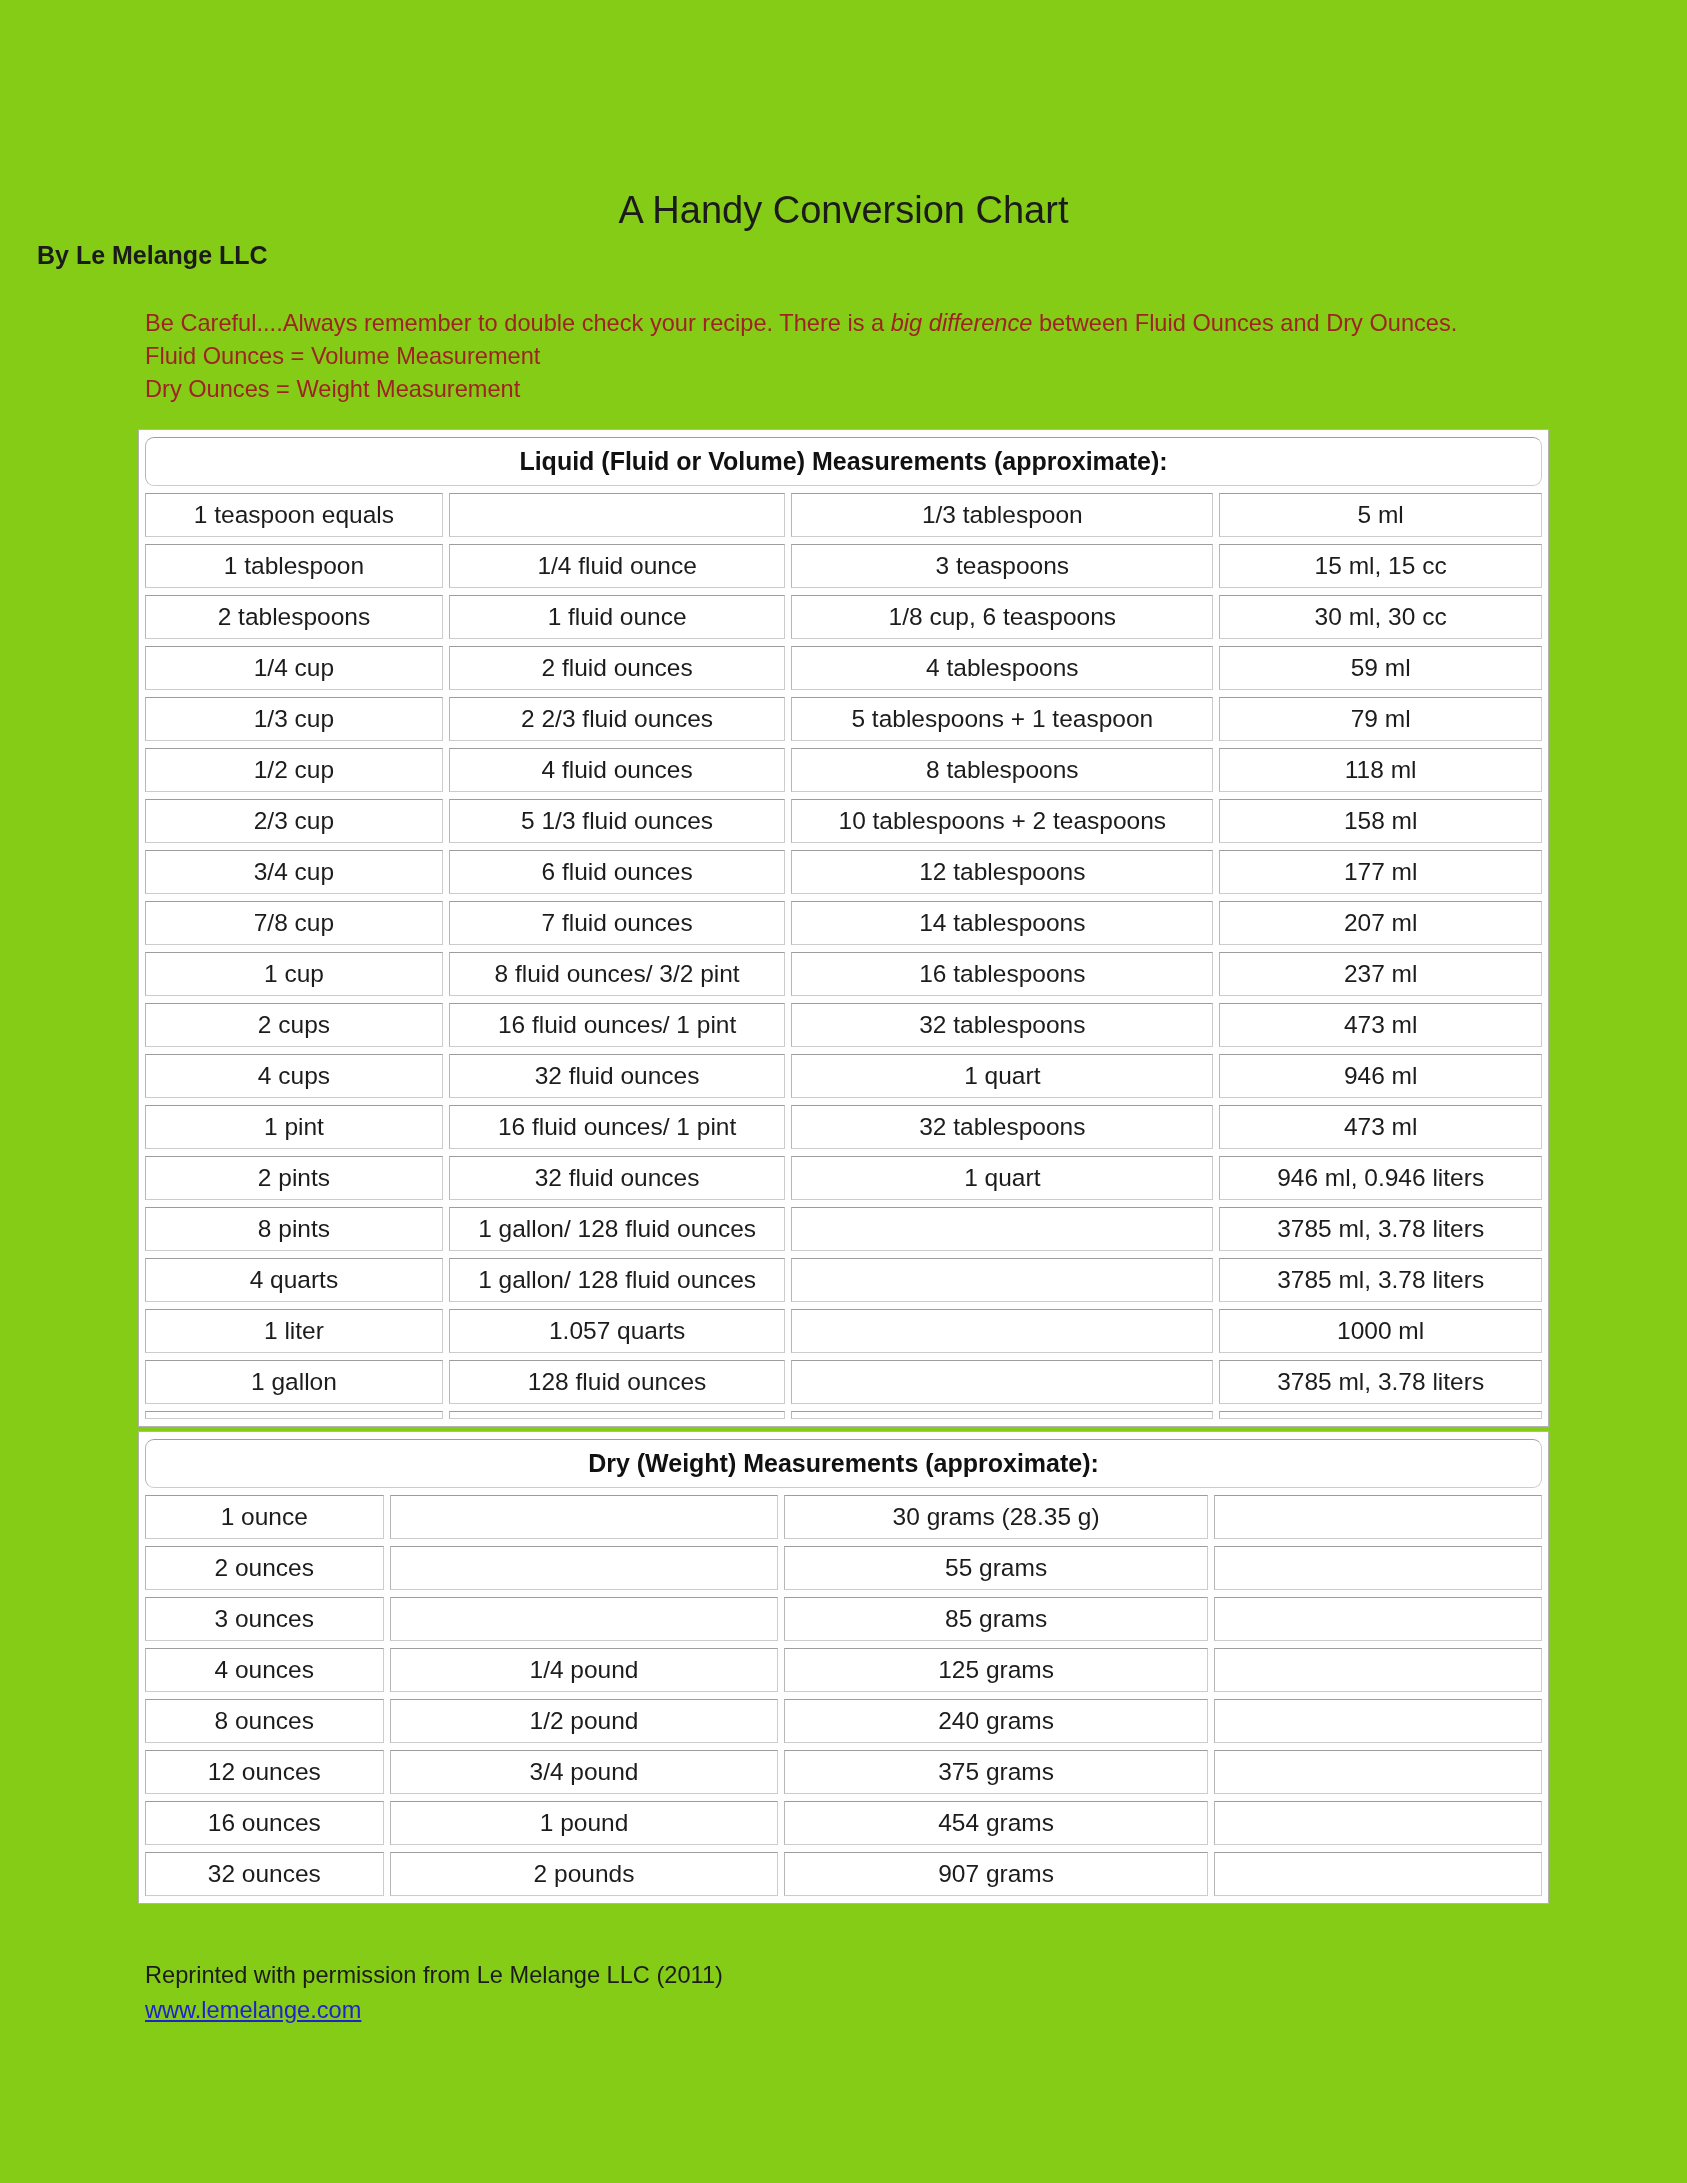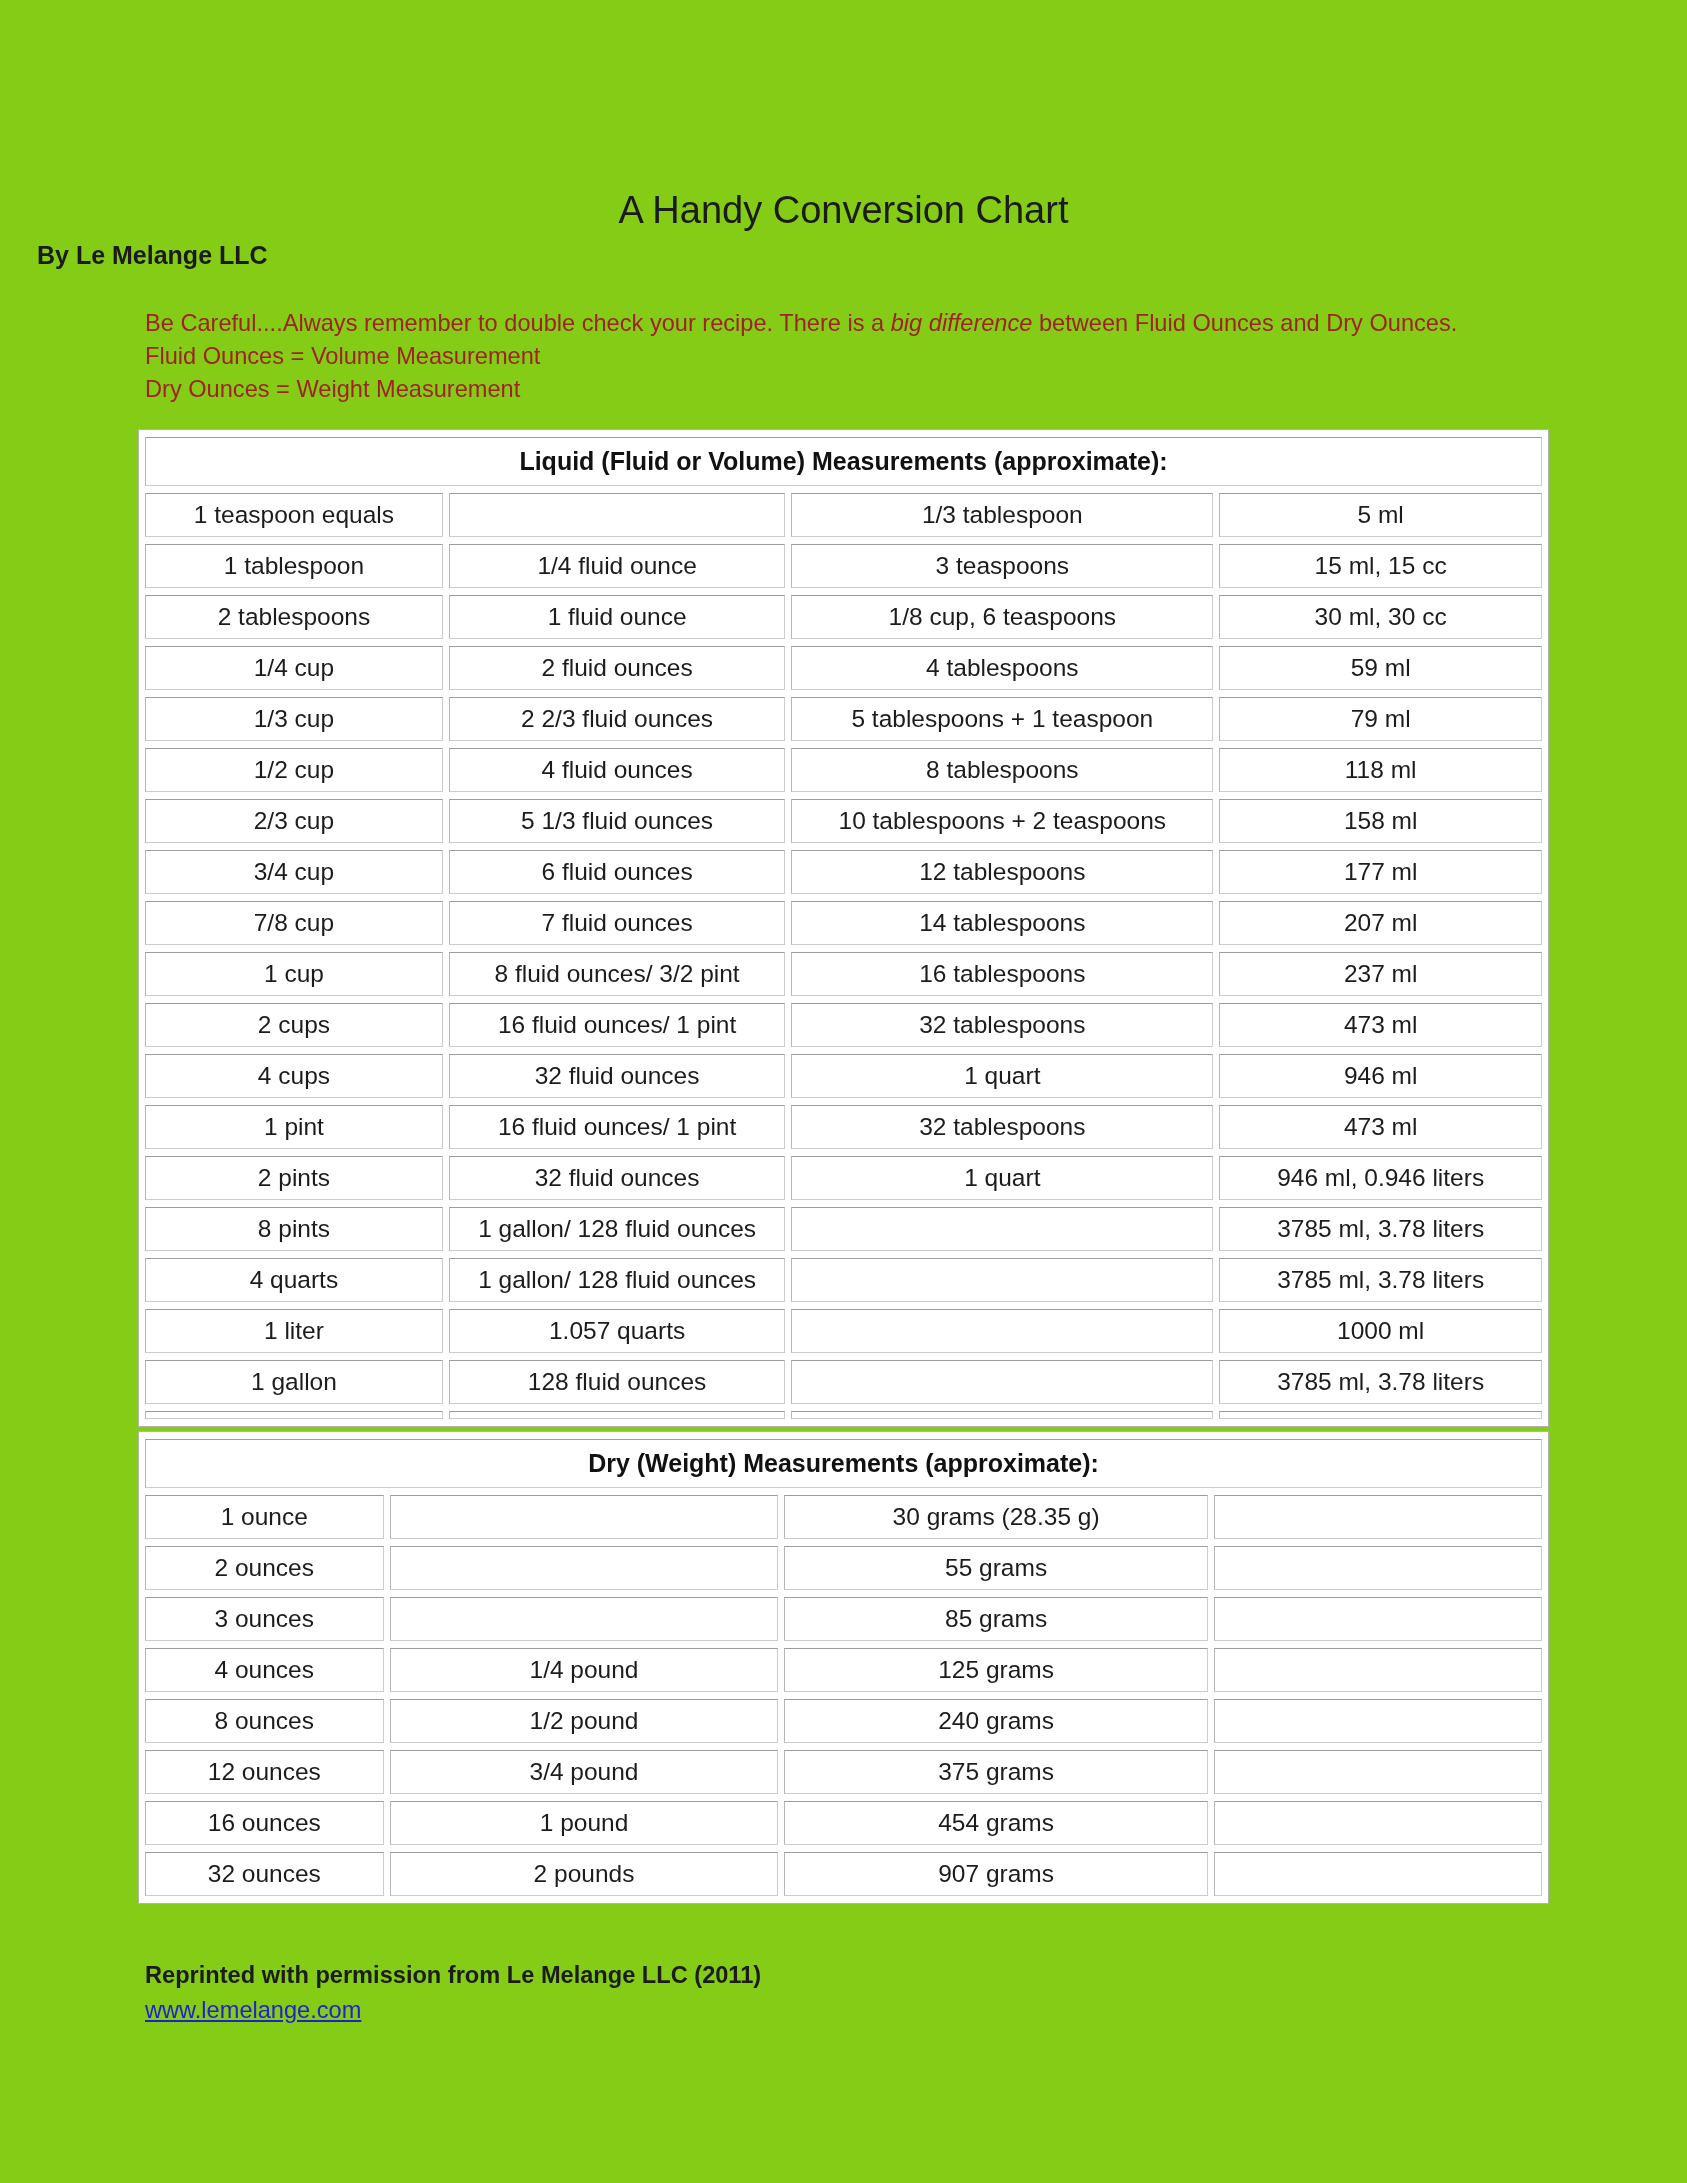--- a/index.html
+++ b/index.html
@@ -59,35 +59,36 @@
     text-align: center;
     vertical-align: middle;
     overflow: hidden;
     white-space: nowrap;
   }
   table.conv th {
     font-size: 25px;
     font-weight: 700;
     height: 49px;
     color: #111111;
+    border-radius: 9px;
   }
   table.conv td {
     font-size: 24.5px;
     font-weight: 400;
     height: 44px;
     padding: 0 3.5px;
     color: #1c1c1c;
   }
   table.conv tr.spacer td { height: 8.7px; }
   .footer {
     margin: 54px 0 0 145px;
     font-size: 23.6px;
     line-height: 35px;
   }
-  .footer .note { margin: 0; color: #1c1c1c; font-weight: bold; }
+  .footer .note { margin: 0; color: #1c1c1c; }
   .footer a.site-link {
     color: #2222cc;
     text-decoration: underline;
     cursor: pointer;
   }
 </style>
 </head>
 <body>
 
 <div class="page">

